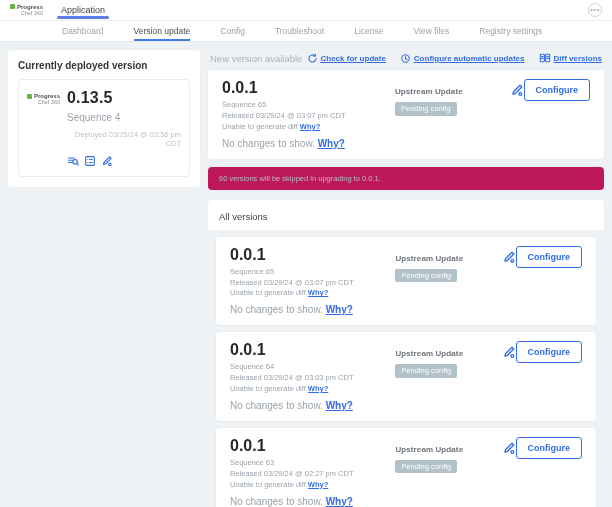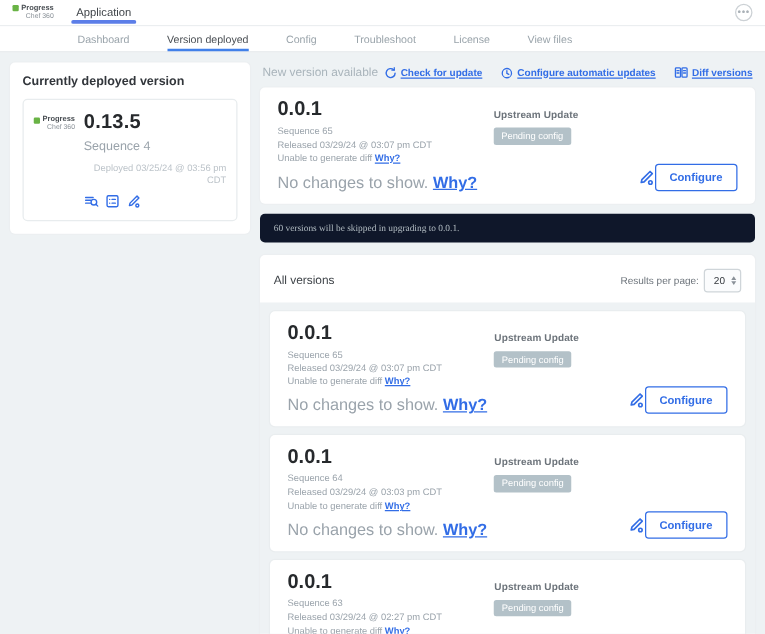--- a/index.html
+++ b/index.html
@@ -47,36 +47,36 @@
   .dep-icons svg { cursor:pointer; }
 
   
   .section-head { display:flex; align-items:center; margin:2px 2px 6px; }
   .section-title-muted { font-size:9.5px; color:#a9b4bb; }
   .head-links { margin-left:auto; display:flex; gap:14px; align-items:center; }
   .head-link { display:flex; align-items:center; gap:3px; color:#326de6; font-size:8px; cursor:pointer; }
   .head-link span { text-decoration:underline; font-weight:bold; }
 
   .version-card { background:#fff; border-radius:4px; box-shadow:0 0 0 1px #eceff1;
-                  padding:9px 14px 10px; display:flex; align-items:flex-end; }
+                  padding:9px 14px 10px; display:flex; align-items:flex-start; }
   .vc-left { width:47%; flex:none; }
   .vc-version { font-size:16px; font-weight:bold; color:#26292c; margin-bottom:3px; }
   .vc-meta { font-size:7.5px; color:#9aa3ab; line-height:1.45; }
   .vc-link { color:#326de6; text-decoration:underline; font-weight:bold; cursor:pointer; }
-  .vc-changes { font-size:13px; color:#9aa3ab; margin-top:5px; }
+  .vc-changes { font-size:10px; color:#9aa3ab; margin-top:5px; }
   .vc-mid { flex:1; min-width:0; align-self:flex-start; margin-top:8px; }
   .vc-type { font-size:8px; color:#6d747b; font-weight:bold; letter-spacing:.1px; }
   .vc-badge { display:inline-block; margin-top:6px; background:#b3c1c8; color:#fff;
               font-size:7.5px; padding:2px 6px 2.5px; border-radius:2px; }
   .vc-right { flex:none; display:flex; align-items:center; gap:0; color:#326de6; }
   .configure-btn { background:#fff; border:1px solid #326de6; color:#326de6; font-weight:bold;
                    font-size:9px; padding:5px 11px; border-radius:3px; cursor:pointer;
                    font-family:"Liberation Sans", sans-serif; }
-  .skip-note { margin-top:8px; background:#0f172a; border-radius:4px; padding:7px 11px;
-               font-size:7.5px; color:#b2bcc2;font-family:Liberation Serif, serif; }
+  .skip-note { margin-top:8px; background:#be185d; border-radius:4px; padding:7px 11px;
+               font-size:7.5px; color:#b2bcc2; }
 
   
   .all-versions { margin-top:10px; background:#fff; border-radius:4px; box-shadow:0 0 0 1px #eceff1;
                   padding:8px 9px 0; }
   .av-head { display:flex; align-items:center; padding:3px 2px 8px; }
   .av-title { font-size:9.5px; color:#3f4449; font-weight:normal; }
   .av-results { margin-left:auto; display:flex; align-items:center; gap:4px; font-size:8px; color:#6d747b; }
   .results-select { display:flex; align-items:center; border:1px solid #cfd5d9; background:#fbfcfd;
                     border-radius:3px; padding:2px 3px 2px 7px; gap:5px; cursor:pointer; }
   .results-value { font-size:8px; color:#32363b; }
@@ -103,25 +103,26 @@
     <span class="brand-product">Chef 360</span>
   </div>
   <div class="app-tabs">
     <div class="app-tab active">Application</div>
   </div>
   <div class="menu-circle">•••</div>
 </div>
 
 <div class="subnav">
   <div class="subnav-item">Dashboard</div>
-  <div class="subnav-item active">Version deployed</div>
+  <div class="subnav-item active">Version update</div>
   <div class="subnav-item">Config</div>
   <div class="subnav-item">Troubleshoot</div>
   <div class="subnav-item">License</div>
   <div class="subnav-item">View files</div>
+  <div class="subnav-item">Registry settings</div>
 </div>
 
 <div class="body-wrap">
 
   <div class="left-col">
     <div class="deployed-panel">
       <div class="deployed-title">Currently deployed version</div>
       <div class="deployed-card">
         <div class="mini-logo">
           <div class="brand-line1">
@@ -217,30 +218,20 @@
         </span>
         <button class="configure-btn">Configure</button>
       </div>
     </div>
 
     <div class="skip-note">60 versions will be skipped in upgrading to 0.0.1.</div>
 
     <div class="all-versions">
       <div class="av-head">
         <div class="av-title">All versions</div>
-        <div class="av-results">
-          <span>Results per page:</span>
-          <div class="results-select">
-            <span class="results-value">20</span>
-            <span class="stepper">
-                <i class="up"></i>
-                <i class="down"></i>
-              </span>
-          </div>
-        </div>
       </div>
 
       <div class="rows-area">
 
         <div class="version-card">
           <div class="vc-left">
             <div class="vc-version">0.0.1</div>
             <div class="vc-meta">
               <span>Sequence 65</span><br>
               <span>Released 03/29/24 @ 03:07 pm CDT</span><br>

